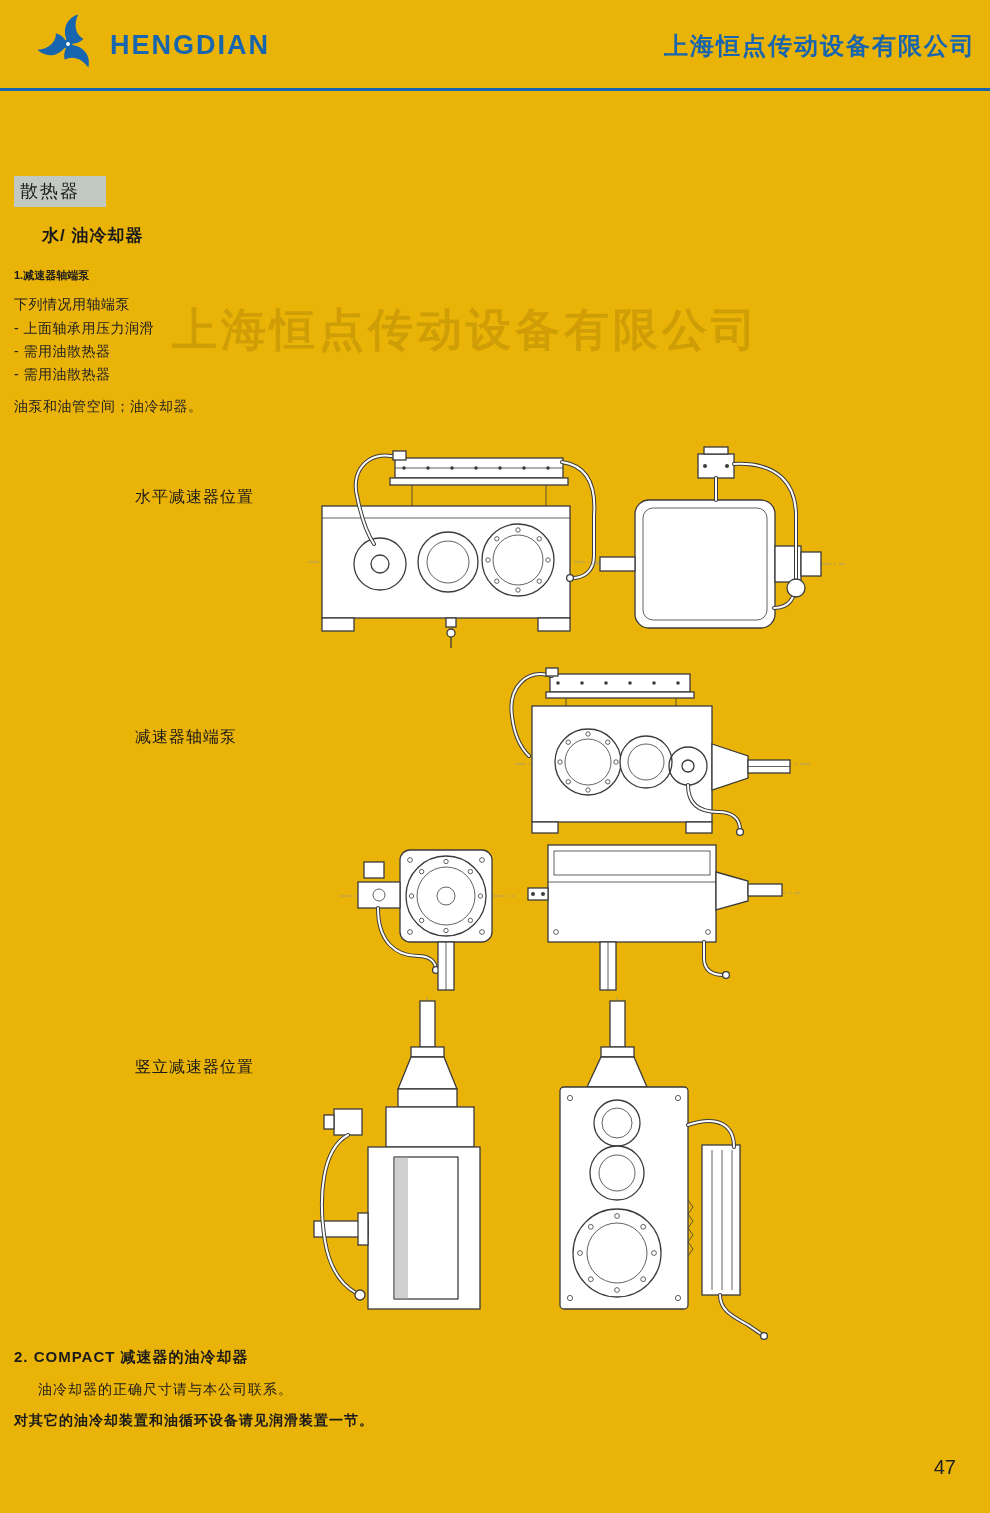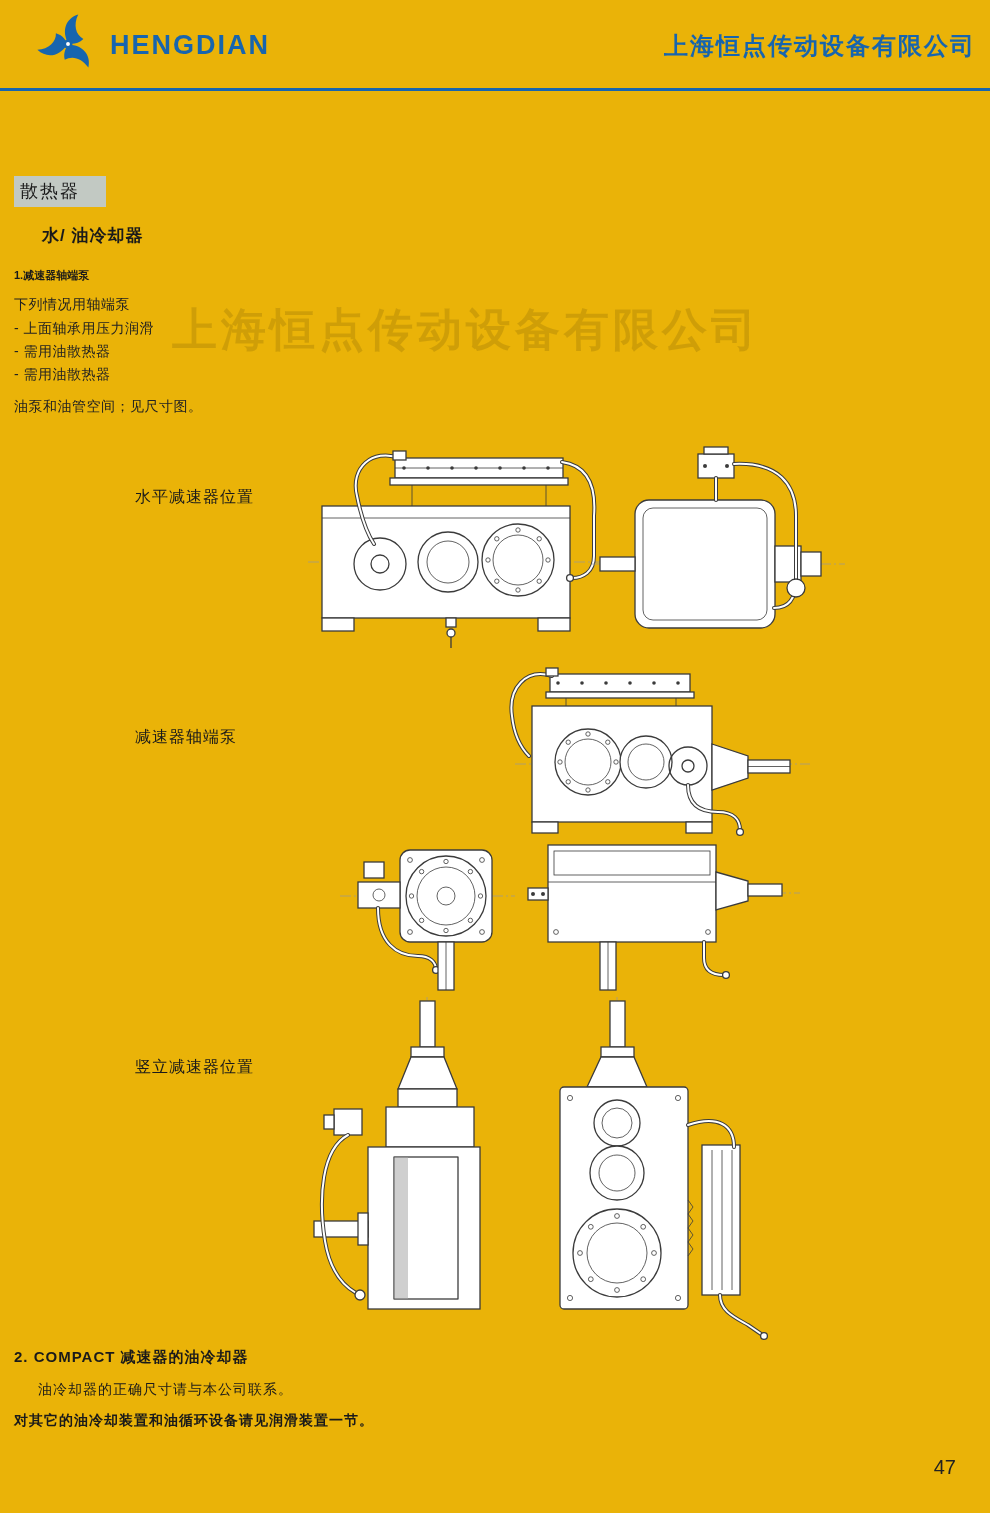--- a/index.html
+++ b/index.html
@@ -79,21 +79,21 @@
 
 
   <div class="radiator">散热器</div>
   <div class="subtitle">水/ 油冷却器</div>
   <div class="item1">1.减速器轴端泵</div>
 
   <div class="bodyline" style="top:296px">下列情况用轴端泵</div>
   <div class="bodyline" style="top:320px">- 上面轴承用压力润滑</div>
   <div class="bodyline" style="top:343px">- 需用油散热器</div>
   <div class="bodyline" style="top:366px">- 需用油散热器</div>
-  <div class="bodyline" style="top:398px">油泵和油管空间；见尺寸图。</div>
+  <div class="bodyline" style="top:398px">油泵和油管空间；油冷却器。</div>
 
   <div class="watermark">上海恒点传动设备有限公司</div>
 
   <div class="fig-label" style="top:487px">水平减速器位置</div>
   <div class="fig-label" style="top:727px">减速器轴端泵</div>
   <div class="fig-label" style="top:1057px">竖立减速器位置</div>
 
   <svg class="fig-svg" style="left:300px; top:442px;" width="580" height="230" viewBox="0 0 580 230">
     <defs>
       <pattern id="d1" width="6" height="6" patternUnits="userSpaceOnUse">

